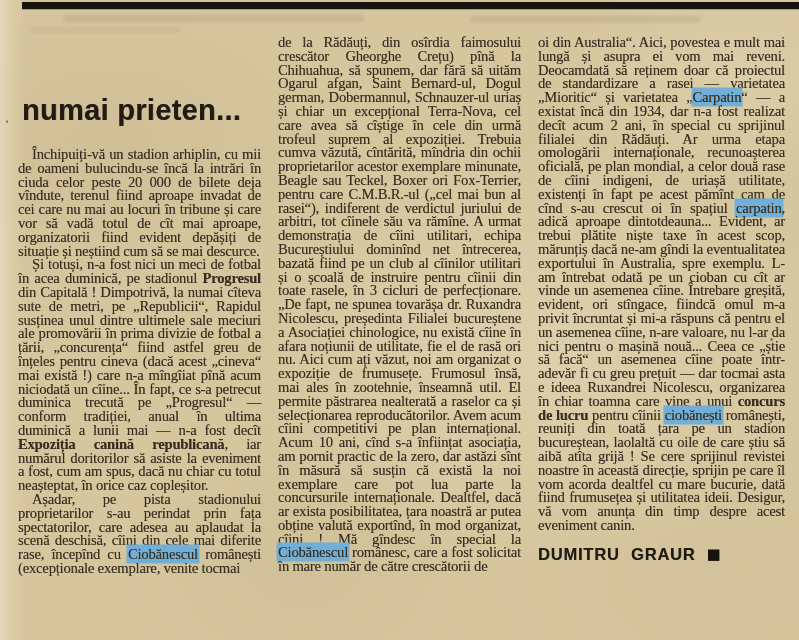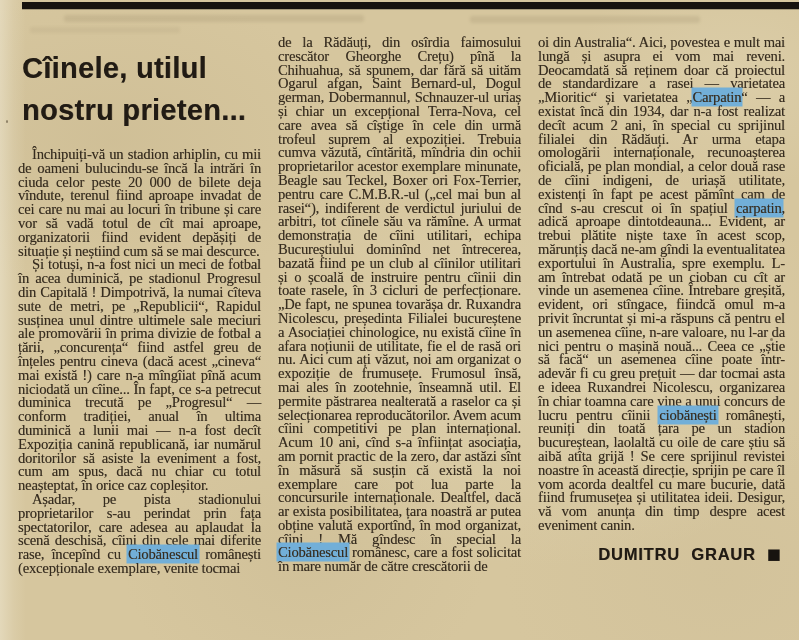--- a/index.html
+++ b/index.html
@@ -49,30 +49,30 @@
   }
   p.para{
     margin:0;padding:0;
     font-size:14.5px;line-height:13.8px;
     letter-spacing:-0.15px;
     text-align:justify;
     color:#362c1f;
     text-shadow:0.3px 0.3px 0.35px rgba(54,44,31,0.45);
   }
   p.para.indent{text-indent:14px;}
-  .seg-bold{font-weight:normal;}
+  .seg-bold{font-weight:bold;}
   .seg-highlight{
     background:#72afd8;
     box-shadow:0 0 0 1.5px #72afd8;
     box-decoration-break:clone;
     -webkit-box-decoration-break:clone;
   }
   .byline-row{
     margin-top:12px;
-    display:flex;justify-content:flex-end;align-items:center;gap:11px;
+    display:flex;justify-content:flex-start;align-items:center;gap:11px;
     padding-right:4px;
   }
   .byline{
     font-family:"Liberation Sans", sans-serif;
     font-weight:bold;font-size:16.5px;letter-spacing:0.8px;
     word-spacing:6px;
     color:#201a13;
     text-shadow:0.4px 0.4px 0.3px rgba(32,26,19,0.5);
   }
   .end-square{
@@ -88,21 +88,21 @@
 
   <div class="smudge s1"></div>
   <div class="smudge s2"></div>
   <div class="smudge s3"></div>
   <div class="speck k1"></div>
   <div class="speck k2"></div>
   <div class="speck k3"></div>
 
   <div class="content">
     <div class="col c1">
-      <h1 class="title"><span>Cîinele, utilul</span><br><span>nostru prieten...</span></h1>
+      <h1 class="title"><br><span>numai prieten...</span></h1>
       <div class="paras">
           <p class="para indent"><span>Închipuiți-vă un stadion arhiplin, cu mii de oameni bulucindu-se încă la intrări în ciuda celor peste 20 000 de bilete deja vîndute, terenul fiind aproape invadat de cei care nu mai au locuri în tribune și care vor să vadă totul de cît mai aproape, organizatorii fiind evident depășiți de situație și neștiind cum să se mai descurce.</span></p>
           <p class="para indent"><span>Și totuși, n-a fost nici un meci de fotbal în acea duminică, pe stadionul </span><span class="seg-bold">Progresul</span><span> din Capitală ! Dimpotrivă, la numai cîteva sute de metri, pe „Republicii“, Rapidul susținea unul dintre ultimele sale meciuri ale promovării în prima divizie de fotbal a țării, „concurența“ fiind astfel greu de înțeles pentru cineva (dacă acest „cineva“ mai există !) care n-a mîngîiat pînă acum niciodată un cîine... În fapt, ce s-a petrecut duminica trecută pe „Progresul“ — conform tradiției, anual în ultima duminică a lunii mai — n-a fost decît </span><span class="seg-bold">Expoziția canină republicană</span><span>, iar numărul doritorilor să asiste la eveniment a fost, cum am spus, dacă nu chiar cu totul neașteptat, în orice caz copleșitor.</span></p>
           <p class="para indent"><span>Așadar, pe pista stadionului proprietarilor s-au perindat prin fața spectatorilor, care adesea au aplaudat la scenă deschisă, cîini din cele mai diferite rase, începînd cu </span><span class="seg-highlight">Ciobănescul</span><span> românești (excepționale exemplare, venite tocmai</span></p>
         </div>
     </div>
 
     <div class="col c2">
       <div class="paras">
           <p class="para"><span>de la Rădăuți, din osîrdia faimosului crescător Gheorghe Crețu) pînă la Chihuahua, să spunem, dar fără să uităm Ogarul afgan, Saint Bernard-ul, Dogul german, Dobermannul, Schnauzer-ul uriaș și chiar un excepțional Terra-Nova, cel care avea să cîștige în cele din urmă trofeul suprem al expoziției. Trebuia cumva văzută, cîntărită, mîndria din ochii proprietarilor acestor exemplare minunate, Beagle sau Teckel, Boxer ori Fox-Terrier, pentru care C.M.B.R.-ul („cel mai bun al rasei“), indiferent de verdictul juriului de arbitri, tot cîinele său va rămîne. A urmat demonstrația de cîini utilitari, echipa Bucureștiului dominînd net întrecerea, bazată fiind pe un club al cîinilor utilitari și o școală de instruire pentru cîinii din toate rasele, în 3 cicluri de perfecționare. „De fapt, ne spunea tovarășa dr. Ruxandra Nicolescu, președinta Filialei bucureștene a Asociației chinologice, nu există cîine în afara noțiunii de utilitate, fie el de rasă ori nu. Aici cum ați văzut, noi am organizat o expoziție de frumusețe. Frumosul însă, mai ales în zootehnie, înseamnă util. El permite păstrarea nealterată a raselor ca și selecționarea reproducătorilor. Avem acum cîini competitivi pe plan internațional. Acum 10 ani, cînd s-a înființat asociația, am pornit practic de la zero, dar astăzi sînt în măsură să susțin că există la noi exemplare care pot lua parte la concursurile internaționale. Dealtfel, dacă ar exista posibilitatea, țara noastră ar putea obține valută exportînd, în mod organizat, cîini ! Mă gîndesc în special la </span><span class="seg-highlight">Ciobănescul</span><span> românesc, care a fost solicitat în mare număr de către crescătorii de</span></p>

